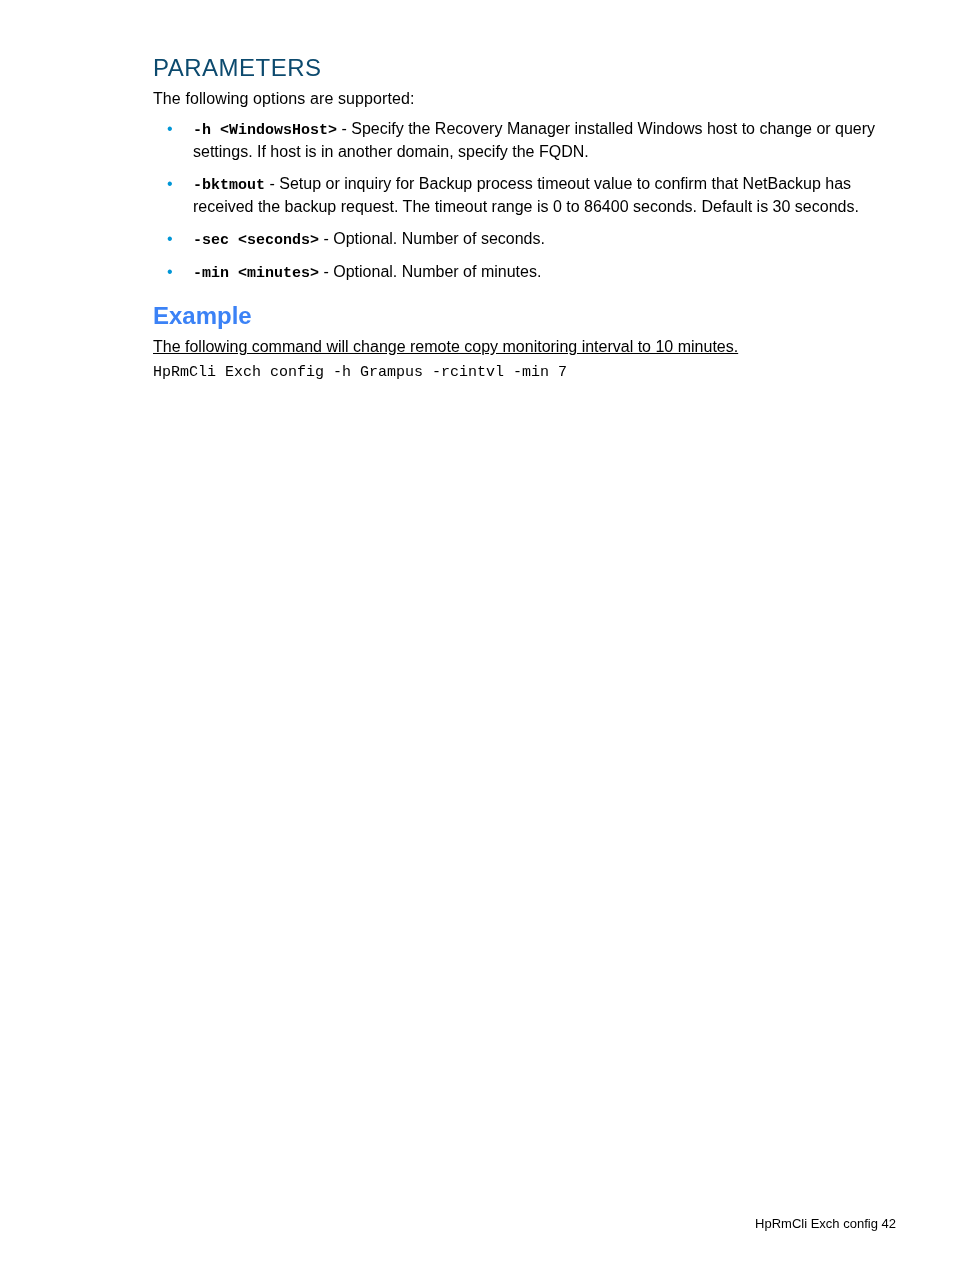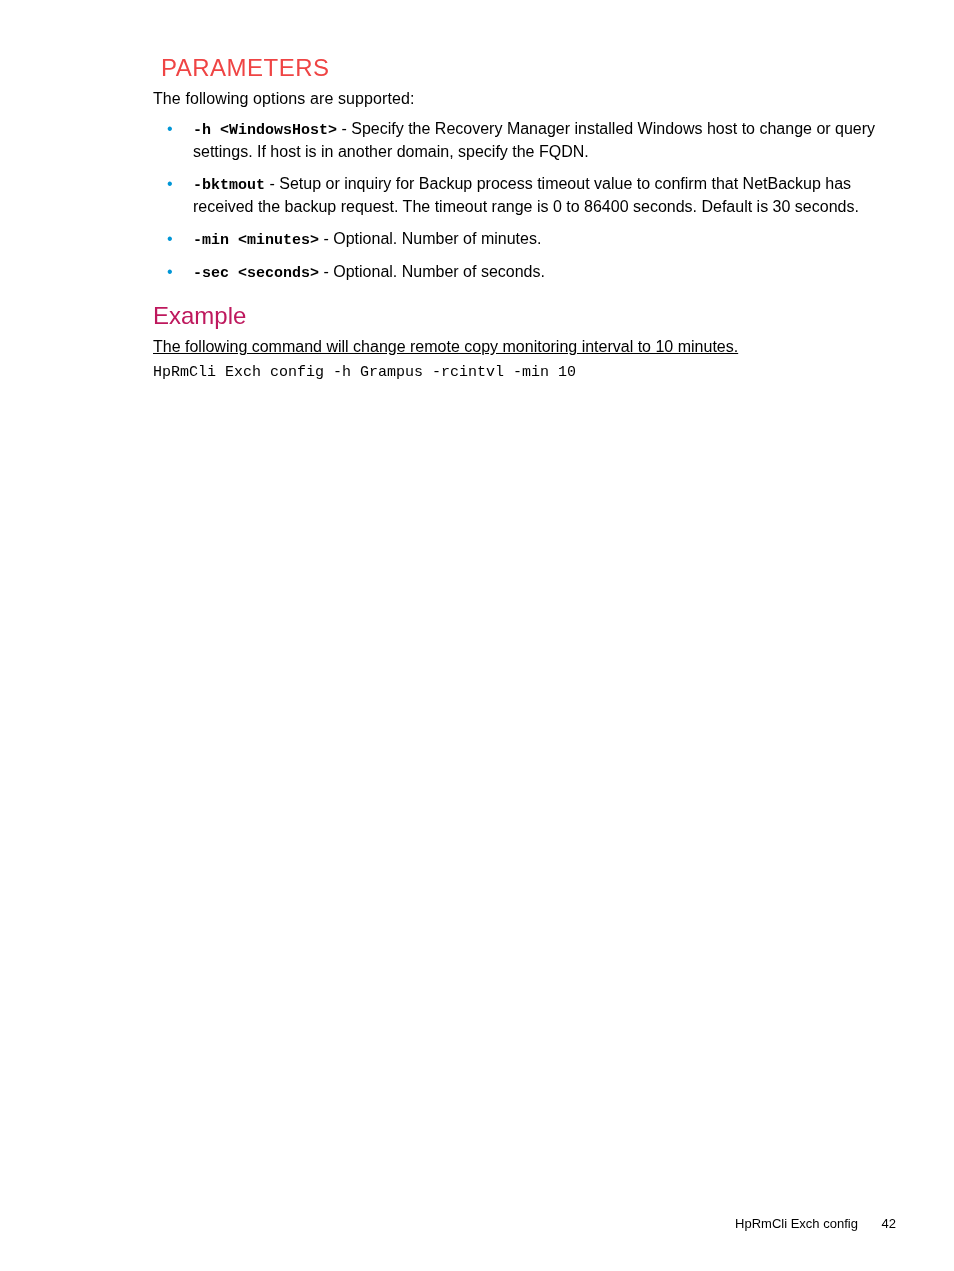--- a/index.html
+++ b/index.html
@@ -15,29 +15,29 @@
       position: relative;
       box-sizing: border-box;
     }
     .content {
       position: absolute;
       left: 153px;
       top: 54px;
       width: 748px;
     }
     h2.params {
-      color: #ef4444;
+      color: #0c4a6e;
       font-weight: normal;
       font-size: 24px;
-      margin: 0 0 8px 8px;
+      margin: 0 0 8px 0;
       letter-spacing: 0.5px;
     }
     h2.example {
-      color: #be185d;
-      font-weight: normal;
+      color: #3b82f6;
+      font-weight: bold;
       font-size: 24px;
       margin: 18px 0 8px 0;
     }
     .intro {
       font-size: 16px;
       margin: 0 0 10px 0;
       letter-spacing: 0.1px;
     }
     ul.params {
       list-style: none;
@@ -73,45 +73,44 @@
       font-size: 15px;
       margin: 0;
     }
     .footer {
       position: absolute;
       bottom: 40px;
       right: 58px;
       font-size: 13px;
     }
     .footer .title {
-      margin-right: 20px;
     }
   </style>
 </head>
 <body>
 
 <div class="content">
   <h2 class="params">PARAMETERS</h2>
   <p class="intro">The following options are supported:</p>
   <ul class="params">
     <li>
       <span class="mono">-h &lt;WindowsHost&gt;</span><span> - Specify the Recovery Manager installed Windows host to change or query settings. If host is in another domain, specify the FQDN.</span>
     </li>
     <li>
       <span class="mono">-bktmout</span><span> - Setup or inquiry for Backup process timeout value to confirm that NetBackup has received the backup request. The timeout range is 0 to 86400 seconds. Default is 30 seconds.</span>
     </li>
     <li>
-      <span class="mono">-min &lt;minutes&gt;</span><span> - Optional. Number of minutes.</span>
+      <span class="mono">-sec &lt;seconds&gt;</span><span> - Optional. Number of seconds.</span>
     </li>
     <li>
-      <span class="mono">-sec &lt;seconds&gt;</span><span> - Optional. Number of seconds.</span>
+      <span class="mono">-min &lt;minutes&gt;</span><span> - Optional. Number of minutes.</span>
     </li>
   </ul>
 
   <h2 class="example">Example</h2>
   <p class="example-text">The following command will change remote copy monitoring interval to 10 minutes.</p>
-  <p class="code-line">HpRmCli Exch config -h Grampus -rcintvl -min 10</p>
+  <p class="code-line">HpRmCli Exch config -h Grampus -rcintvl -min 7</p>
 </div>
 
 <div class="footer">
   <span class="title">HpRmCli Exch config</span>
   <span>42</span>
 </div>
 
 </body></html>

